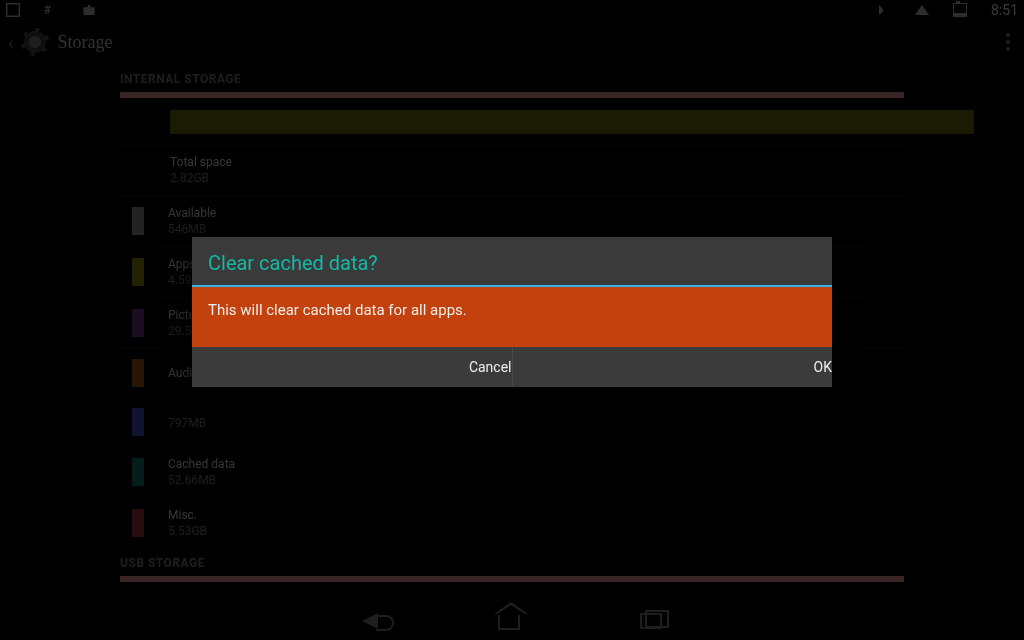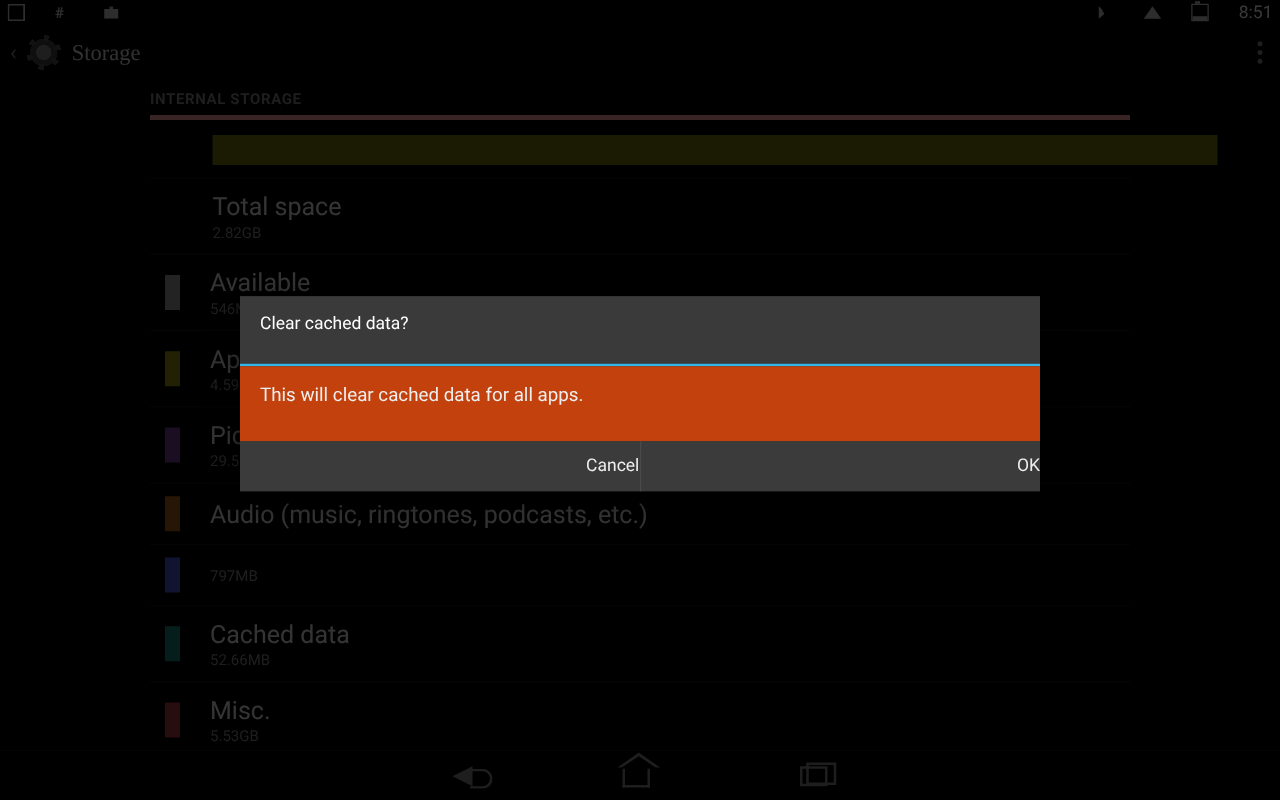--- a/index.html
+++ b/index.html
@@ -67,35 +67,35 @@
     .appbar-title { font-size:18px; font-weight:400;font-family:Liberation Serif, serif; }
     .overflow { margin-left:auto; margin-right:6px; display:flex; flex-direction:column; gap:3px;}
     .overflow span { width:4px; height:4px; background:#888; border-radius:50%;}
 
     
     .content {
       position:absolute; top:64px; bottom:40px; left:0; right:0;
       padding: 0 0 0 120px;
       overflow:hidden;
     }
-    .section-header { color:#888; font-size:12px; font-weight:bold; letter-spacing:0.5px; padding:8px 0 6px; border-bottom:4px solid #fca5a5; margin-right:120px;}
+    .section-header { color:#888; font-size:12px; font-weight:bold; letter-spacing:0.5px; padding:8px 0 6px; border-bottom:6px solid #fca5a5; margin-right:120px;}
     .bar-graph { height:24px; background:#7a7a0e; margin: 12px 50px 10px 50px; }
 
     .row { display:flex; align-items:center; padding:10px 0; border-top:1px solid #1a1a1a; margin-right:120px;}
     .row:first-of-type { border-top:none; }
     .swatch { width:12px; height:28px; margin: 0 24px 0 12px; }
     .sw-none { background:transparent; }
     .sw-grey { background:#9e9e9e; }
     .sw-olive { background:#a09616; }
     .sw-purple { background:#7b3fa0; }
     .sw-orange { background:#b0661c; }
     .sw-blue { background:#4b5bdc; }
     .sw-teal { background:#1f8a7a; }
     .sw-red { background:#b23c3c; }
-    .row-text .lbl { color:#eee; font-size:20px; }
+    .row-text .lbl { color:#eee; font-size:12px; }
     .row-text .sub { color:#888; font-size:12px; margin-top:2px;}
     .row-text { flex:1; }
 
     
     .navbar {
       position:absolute; bottom:0; left:0; right:0; height:40px;
       background:#000; border-top:1px solid #111;
       display:flex; justify-content:center; align-items:center; gap:120px;
     }
     .nav-back {
@@ -110,21 +110,21 @@
     .nav-recent::before { content:""; position:absolute; left:3px; top:-5px; width:20px; height:14px; border:2px solid #888; }
 
     
     .dialog {
       position:absolute; z-index:30;
       top:237px; left:192px; width:640px;
       background:#2f2f2f;
       box-shadow: 0 6px 20px rgba(0,0,0,0.6);
     }
     .dlg-title {
-      color:#ffffff; font-size:14px; padding:14px 16px 24px;
+      color:#14b8a6; font-size:20px; padding:14px 16px 10px;
       background:#3a3a3a;
     }
     .dlg-sep { height:2px; background:#33b5e5; }
     .dlg-body { padding:14px 16px 28px; background:#c2410c; color:#eee; font-size:15px;}
     .dlg-buttons { display:flex; background:#3b3b3b;}
     .dlg-btn { flex:1; text-align:right; padding:12px 0; color:#eee; font-size:14px; border-left:1px solid #4a4a4a; cursor:pointer;}
     .dlg-btn:first-child { border-left:none;}
 
     .no-bar .swatch { margin-left: 50px; width:0; margin-right:0;}
   </style>

